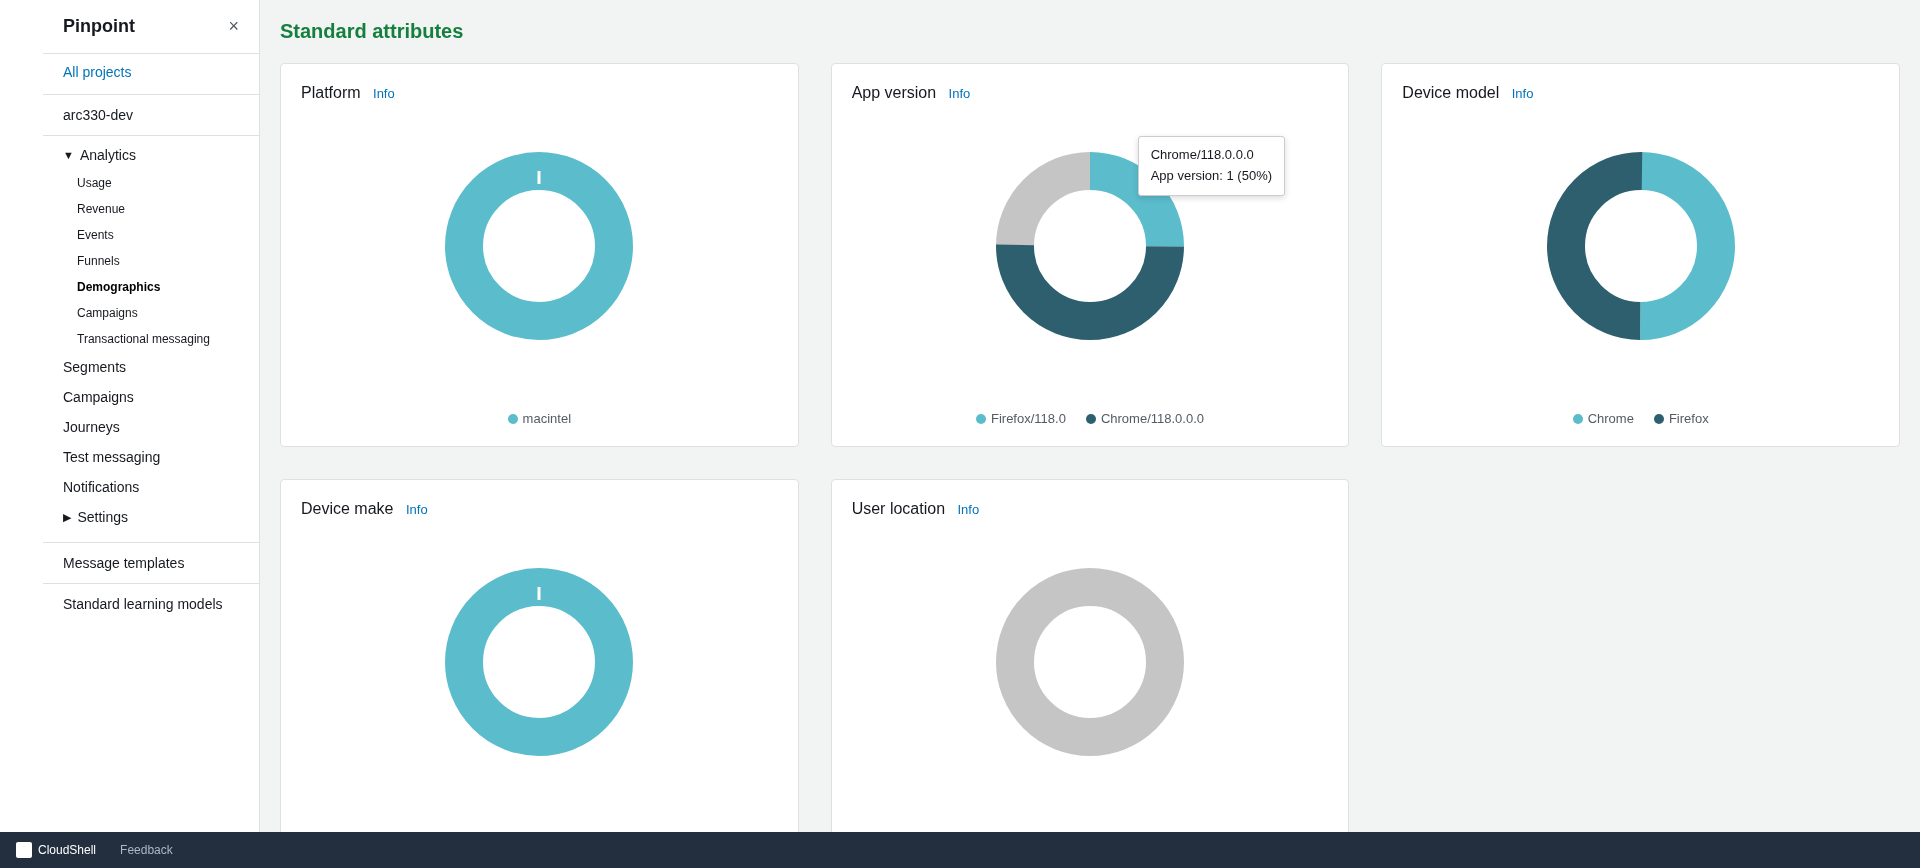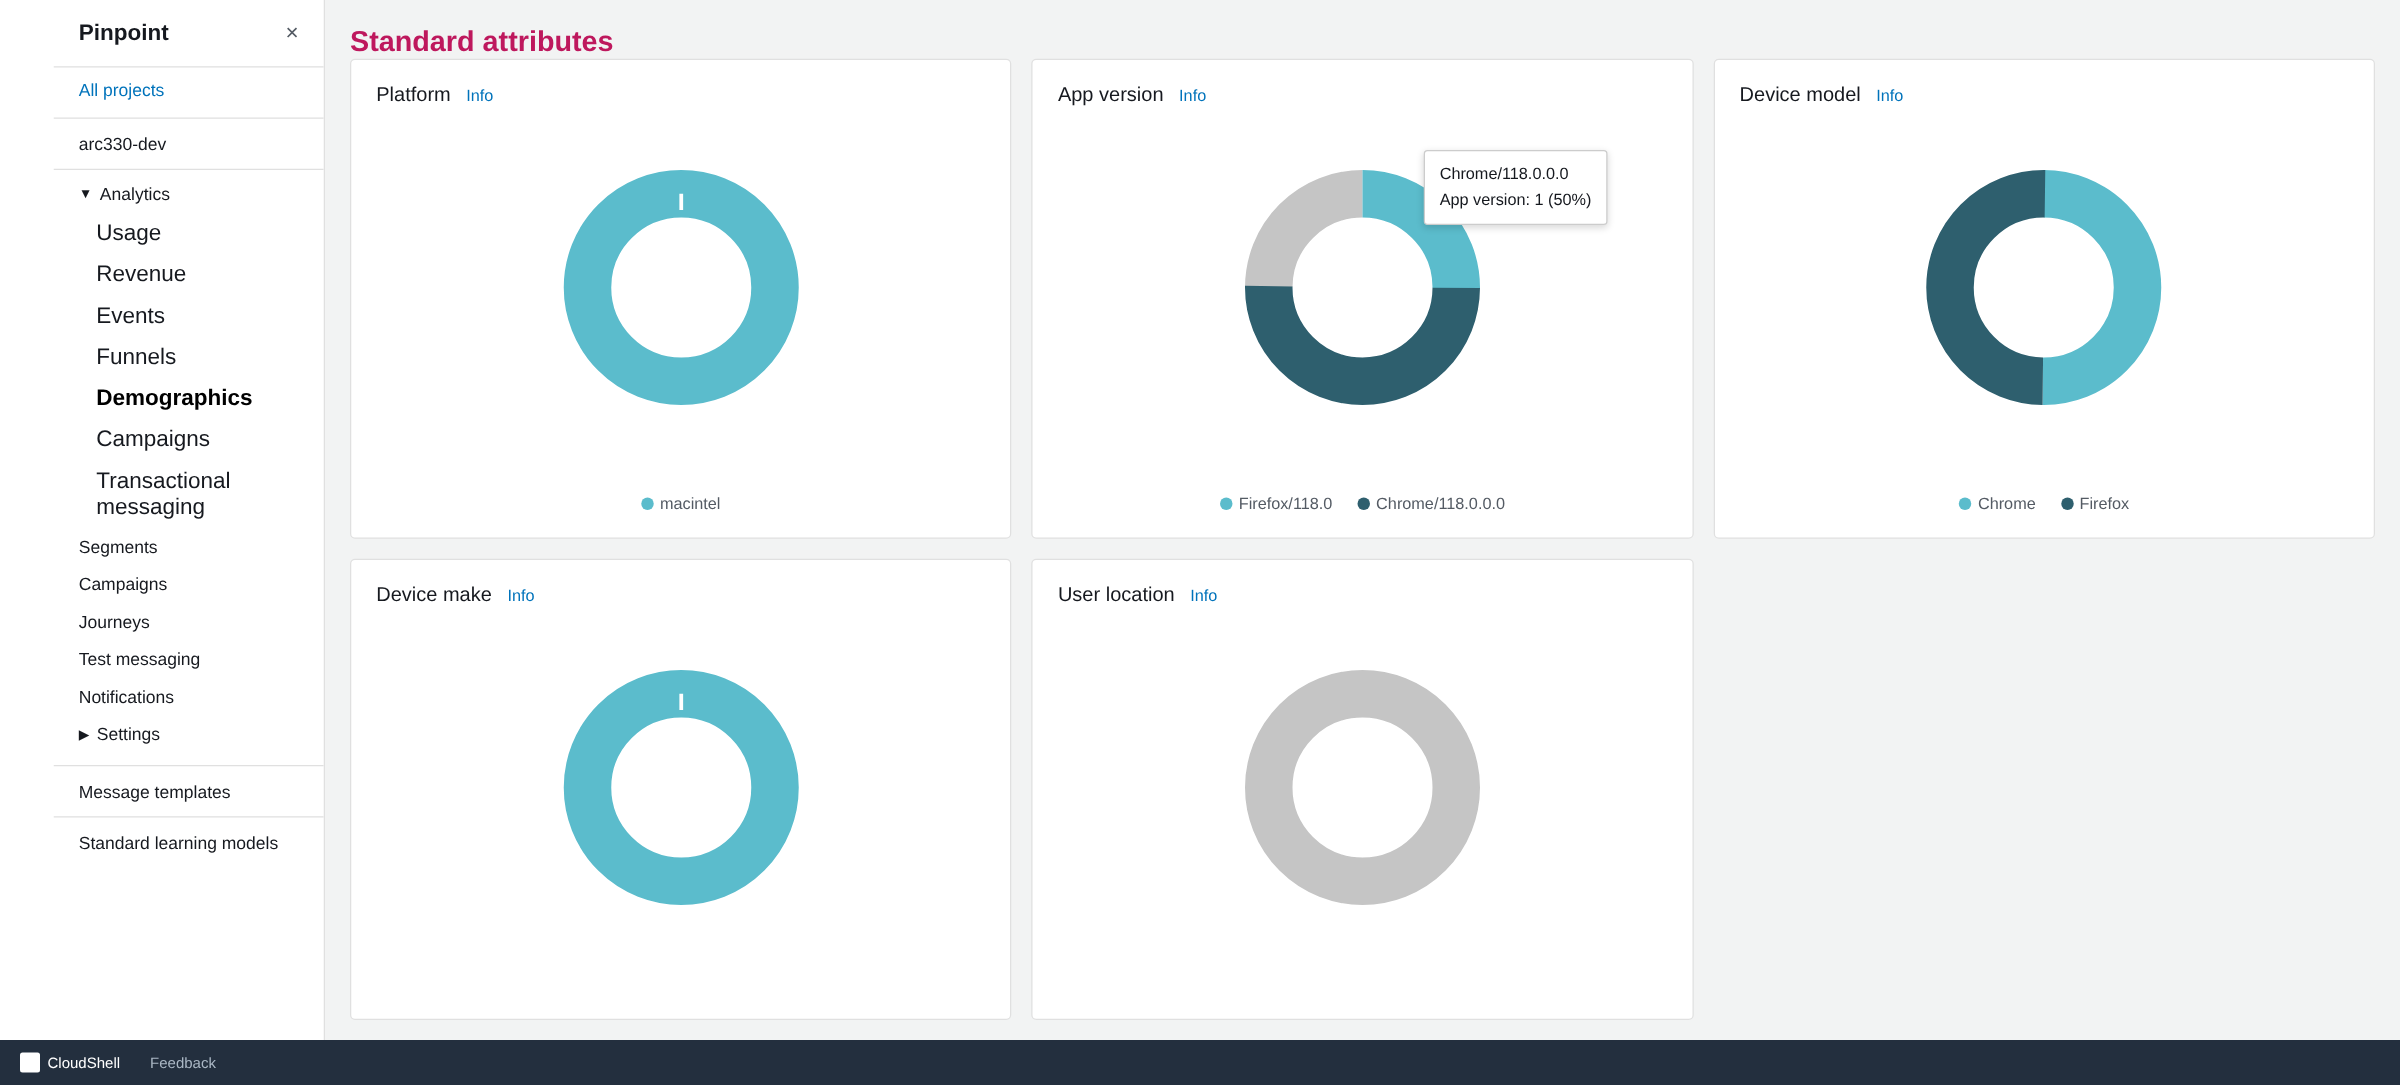--- a/index.html
+++ b/index.html
@@ -13,31 +13,31 @@
     .sidebar-title { font-size: 18px; font-weight: 700; color: #16191f; }
     .sidebar-close { cursor: pointer; font-size: 18px; color: #545b64; background: none; border: none; }
     .all-projects { color: #0073bb; font-size: 14px; cursor: pointer; padding: 10px 20px; }
     .project-name { padding: 8px 20px; font-size: 14px; color: #16191f; font-weight: 500; }
     .sidebar-divider { height: 1px; background: #e0e0e0; margin: 4px 0; }
     
     .nav-item { display: flex; align-items: center; padding: 7px 20px; cursor: pointer; color: #16191f; font-size: 14px; }
     .nav-item.parent { font-weight: 500; }
     .nav-item .chevron { margin-right: 6px; font-size: 11px; }
     
-    .nav-sub-item { padding: 6px 20px 6px 34px; cursor: pointer; color: #16191f; font-size: 18px; display: block; }
+    .nav-sub-item { padding: 6px 20px 6px 34px; cursor: pointer; color: #16191f; font-size: 12px; display: block; }
     .nav-sub-item.active { color: #000000; font-weight: 600; }
     .sidebar-bottom-item { padding: 8px 20px; cursor: pointer; color: #16191f; font-size: 14px; }
     
     
     .main { flex: 1; display: flex; flex-direction: column; overflow: hidden; }
     .main-content { flex: 1; overflow-y: auto; padding: 20px; background: #f2f3f3; }
     
-    .page-title { font-size: 23px; font-weight: 600; color: #be185d; }
-    
-    .charts-grid { display: grid; grid-template-columns: repeat(3, 1fr); gap: 16px; }
+    .page-title { font-size: 20px; font-weight: 600; color: #15803d; margin-bottom: 20px; }
+    
+    .charts-grid { display: grid; grid-template-columns: repeat(3, 1fr); gap: 32px; }
     
     .chart-card { background: #fff; border: 1px solid #e0e0e0; border-radius: 4px; padding: 20px; position: relative; }
     .chart-card-title { font-size: 16px; font-weight: 500; color: #16191f; margin-bottom: 4px; }
     .chart-card-title .info-link { font-size: 13px; color: #0073bb; margin-left: 8px; cursor: pointer; font-weight: 400; }
     
     .chart-area { display: flex; align-items: center; justify-content: center; height: 280px; position: relative; }
     
     .chart-legend { display: flex; align-items: center; justify-content: center; gap: 20px; margin-top: 25px; font-size: 13px; color: #545b64; }
     .legend-dot { width: 10px; height: 10px; border-radius: 50%; display: inline-block; margin-right: 5px; }
     .legend-item { display: flex; align-items: center; }

